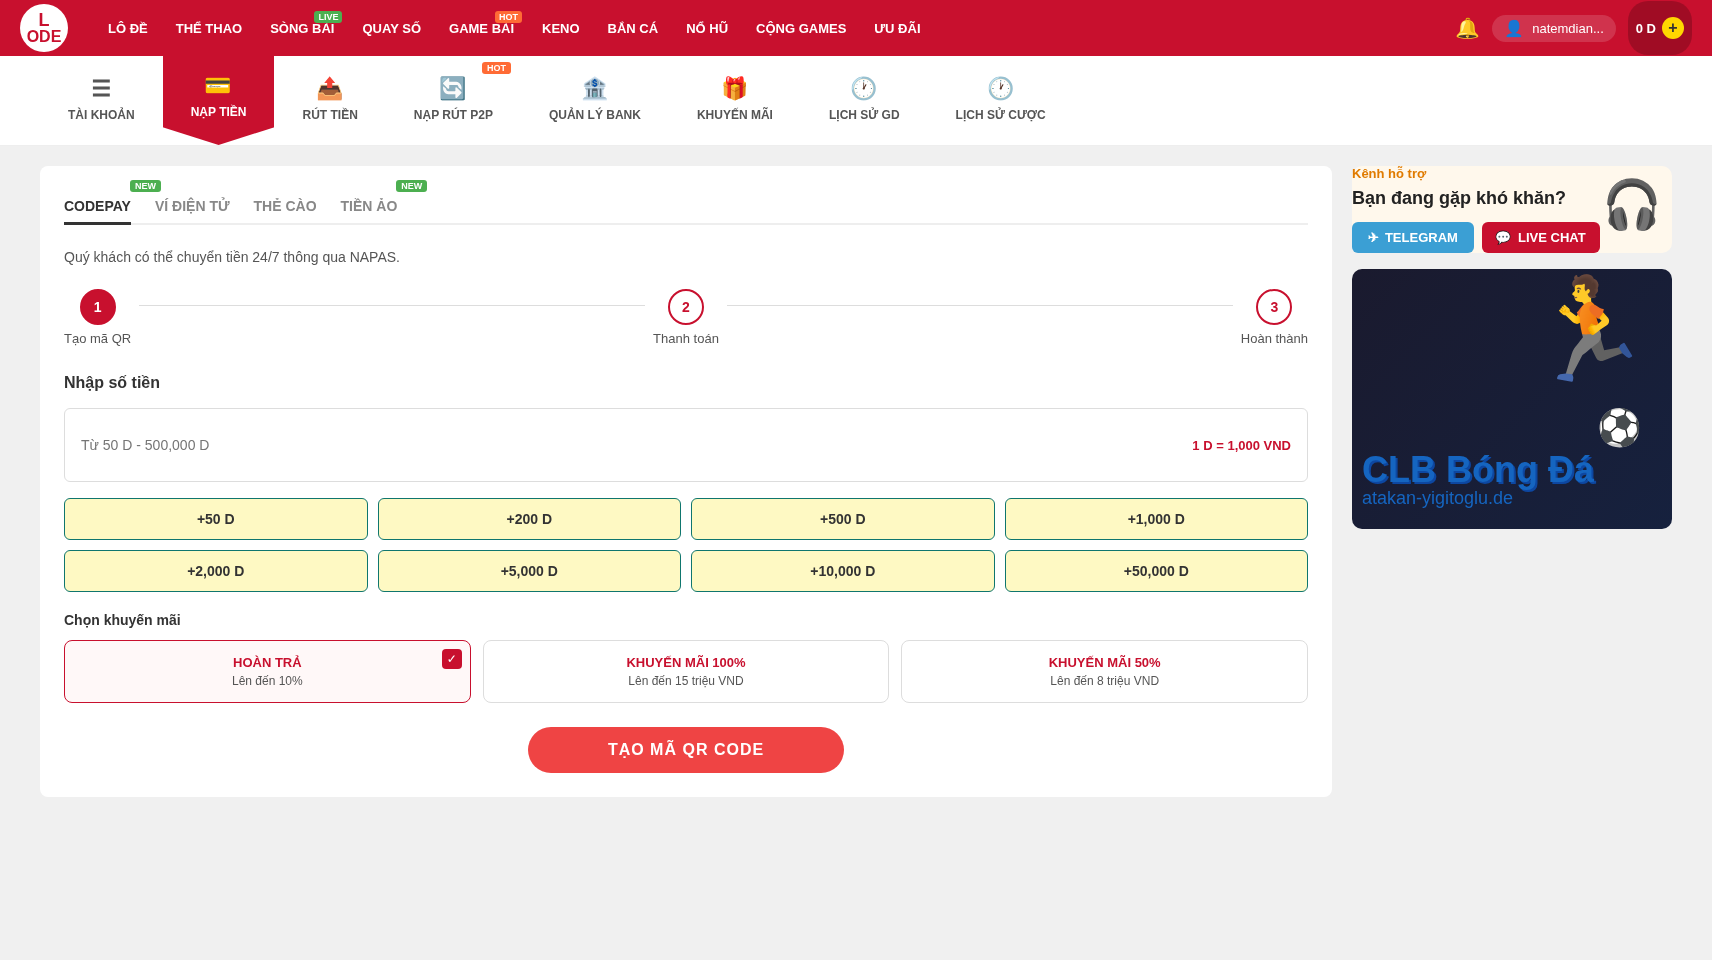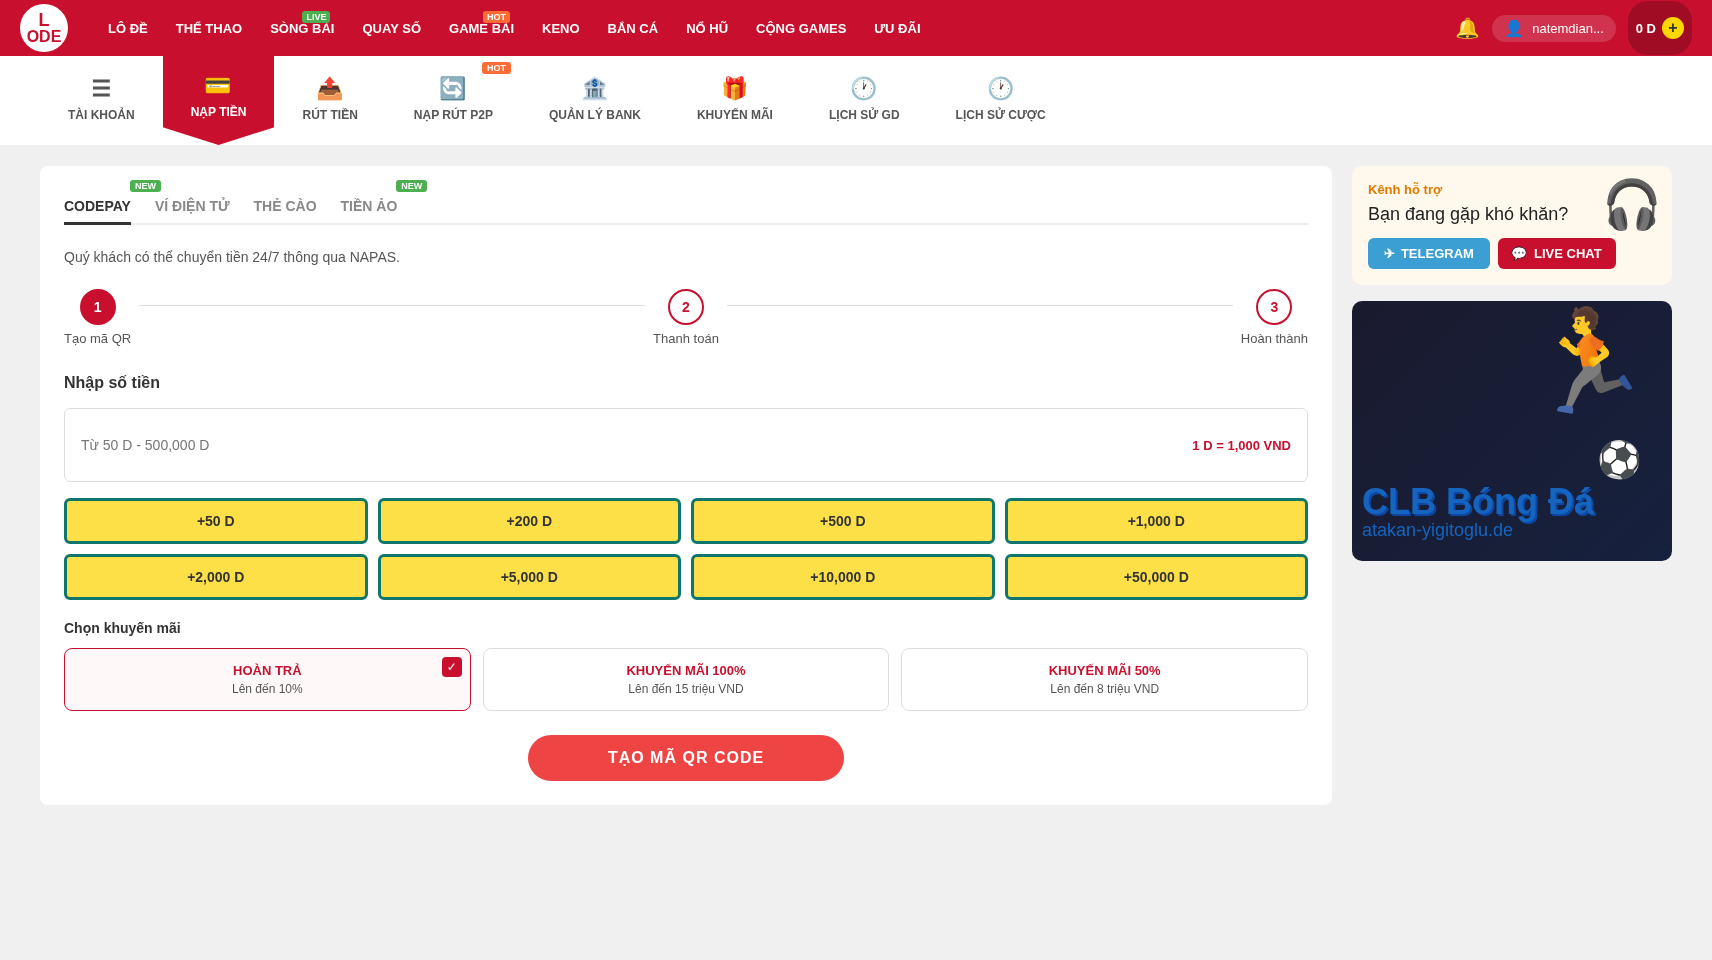--- a/index.html
+++ b/index.html
@@ -25,21 +25,21 @@
       font-weight: 600;
       padding: 6px 12px;
       cursor: pointer;
       border-radius: 4px;
       position: relative;
       white-space: nowrap;
     }
     .nav-badge {
       position: absolute;
       top: -4px;
-      right: 16px;
+      right: 4px;
       background: #4caf50;
       color: #fff;
       font-size: 9px;
       padding: 1px 4px;
       border-radius: 3px;
       font-weight: 700;
     }
     .nav-badge.hot { background: #ff6b35; }
     .nav-right {
       display: flex;
@@ -250,29 +250,29 @@
     }
 
     
     .quick-amounts {
       display: grid;
       grid-template-columns: repeat(4, 1fr);
       gap: 10px;
       margin-bottom: 10px;
     }
     .quick-btn {
-      border: 3px solid #0f766e;
+      border: 1px solid #0f766e;
       border-radius: 6px;
       padding: 12px;
       text-align: center;
       font-size: 14px;
       font-weight: 600;
       color: #333;
       cursor: pointer;
-      background: #fde047;
+      background: #fef9c3;
     }
 
     
     .promo-label {
       font-size: 14px;
       font-weight: 600;
       color: #333;
       margin: 20px 0 12px;
     }
     .promo-options {
@@ -338,36 +338,36 @@
     
     .right-panel {
       width: 320px;
       display: flex;
       flex-direction: column;
       gap: 16px;
     }
     .support-card {
       background: #fff8ec;
       border-radius: 10px;
-      padding: 16px;
+      padding: 0;
       display: flex;
       align-items: flex-end;
       gap: 10px;
       position: relative;
     }
     .support-text { flex: 1; }
     .support-label {
       color: #e07b00;
       font-size: 13px;
       font-weight: 600;
       margin-bottom: 6px;
     }
     .support-title {
       font-size: 18px;
-      font-weight: 400;
+      font-weight: 700;
       color: #222;
       line-height: 1.3;
     }
     .support-emoji {
       font-size: 48px;
       position: absolute;
       right: 10px;
       top: 10px;
     }
     .support-btns {

